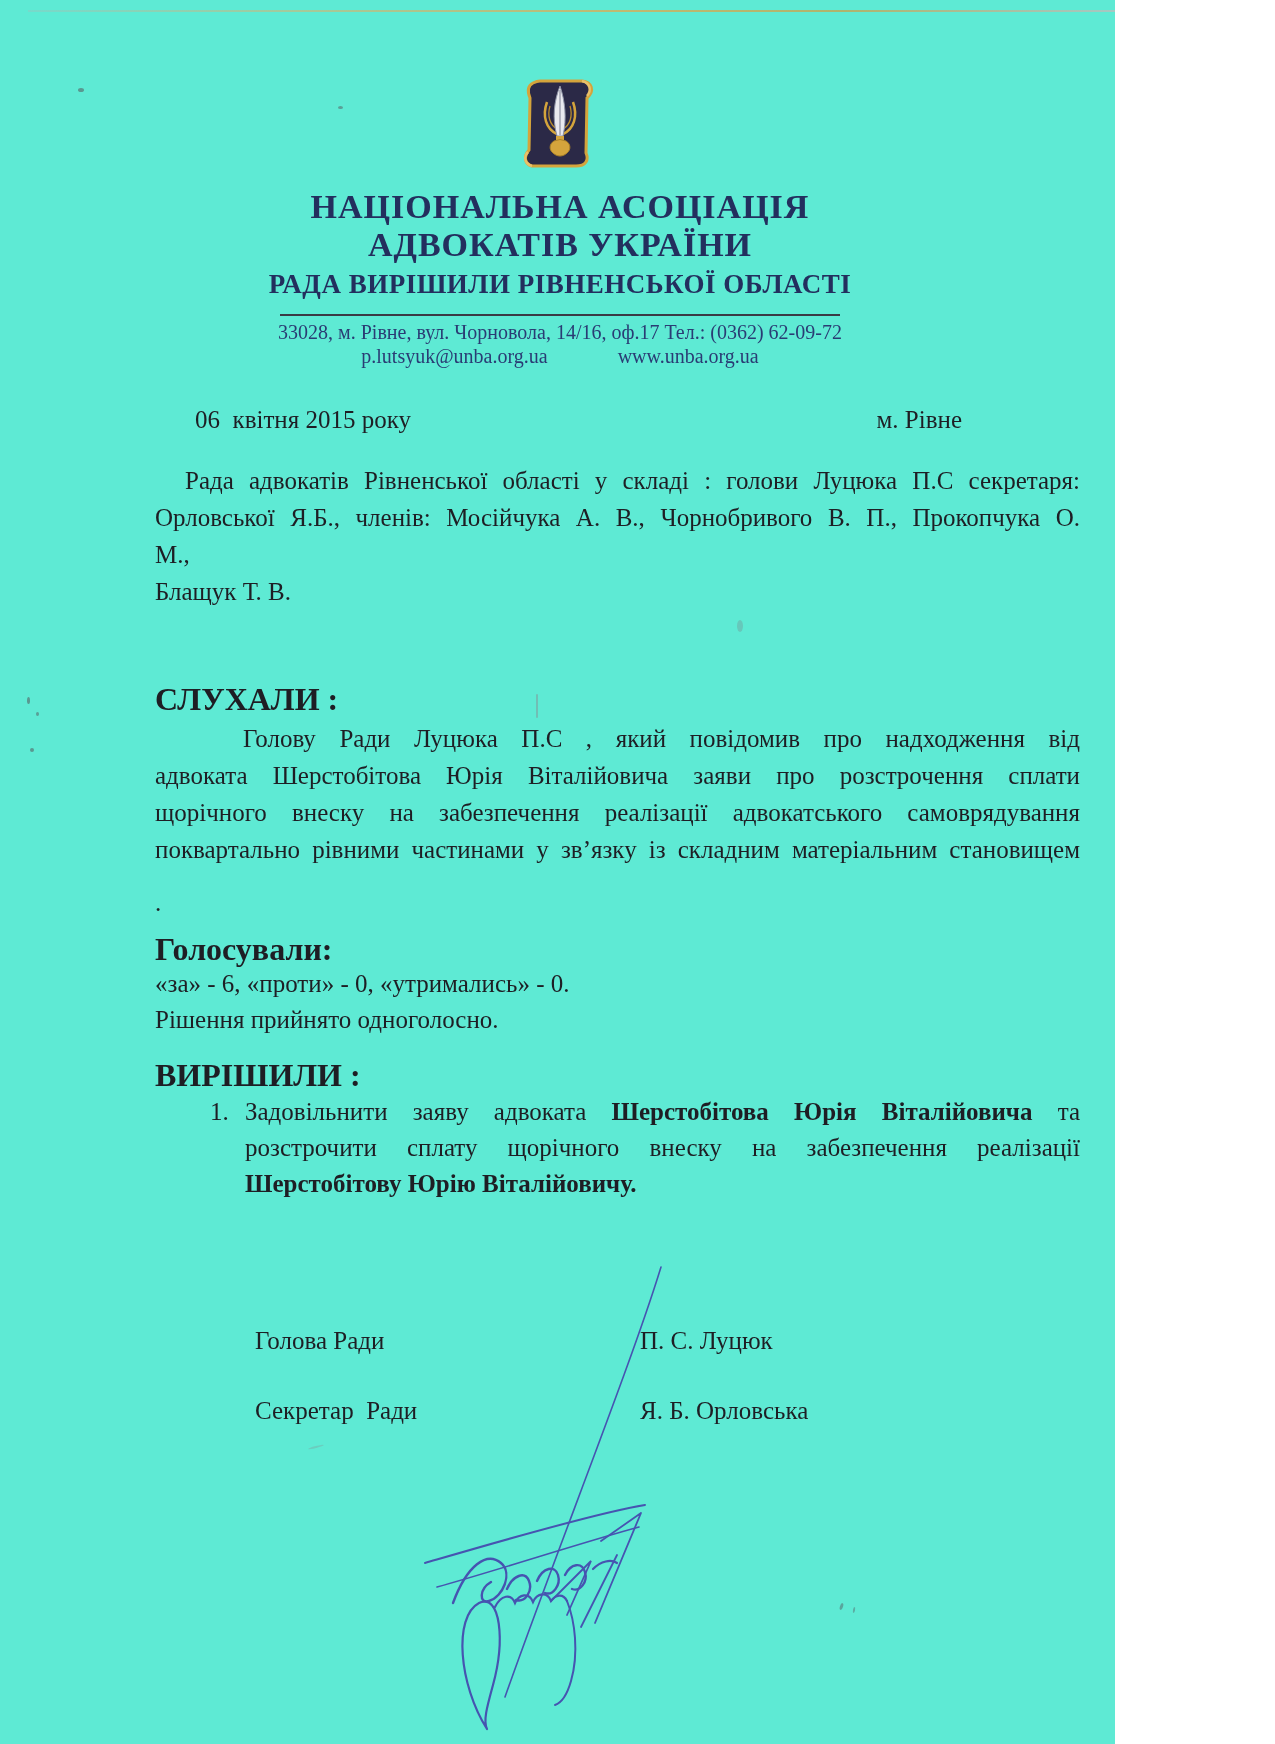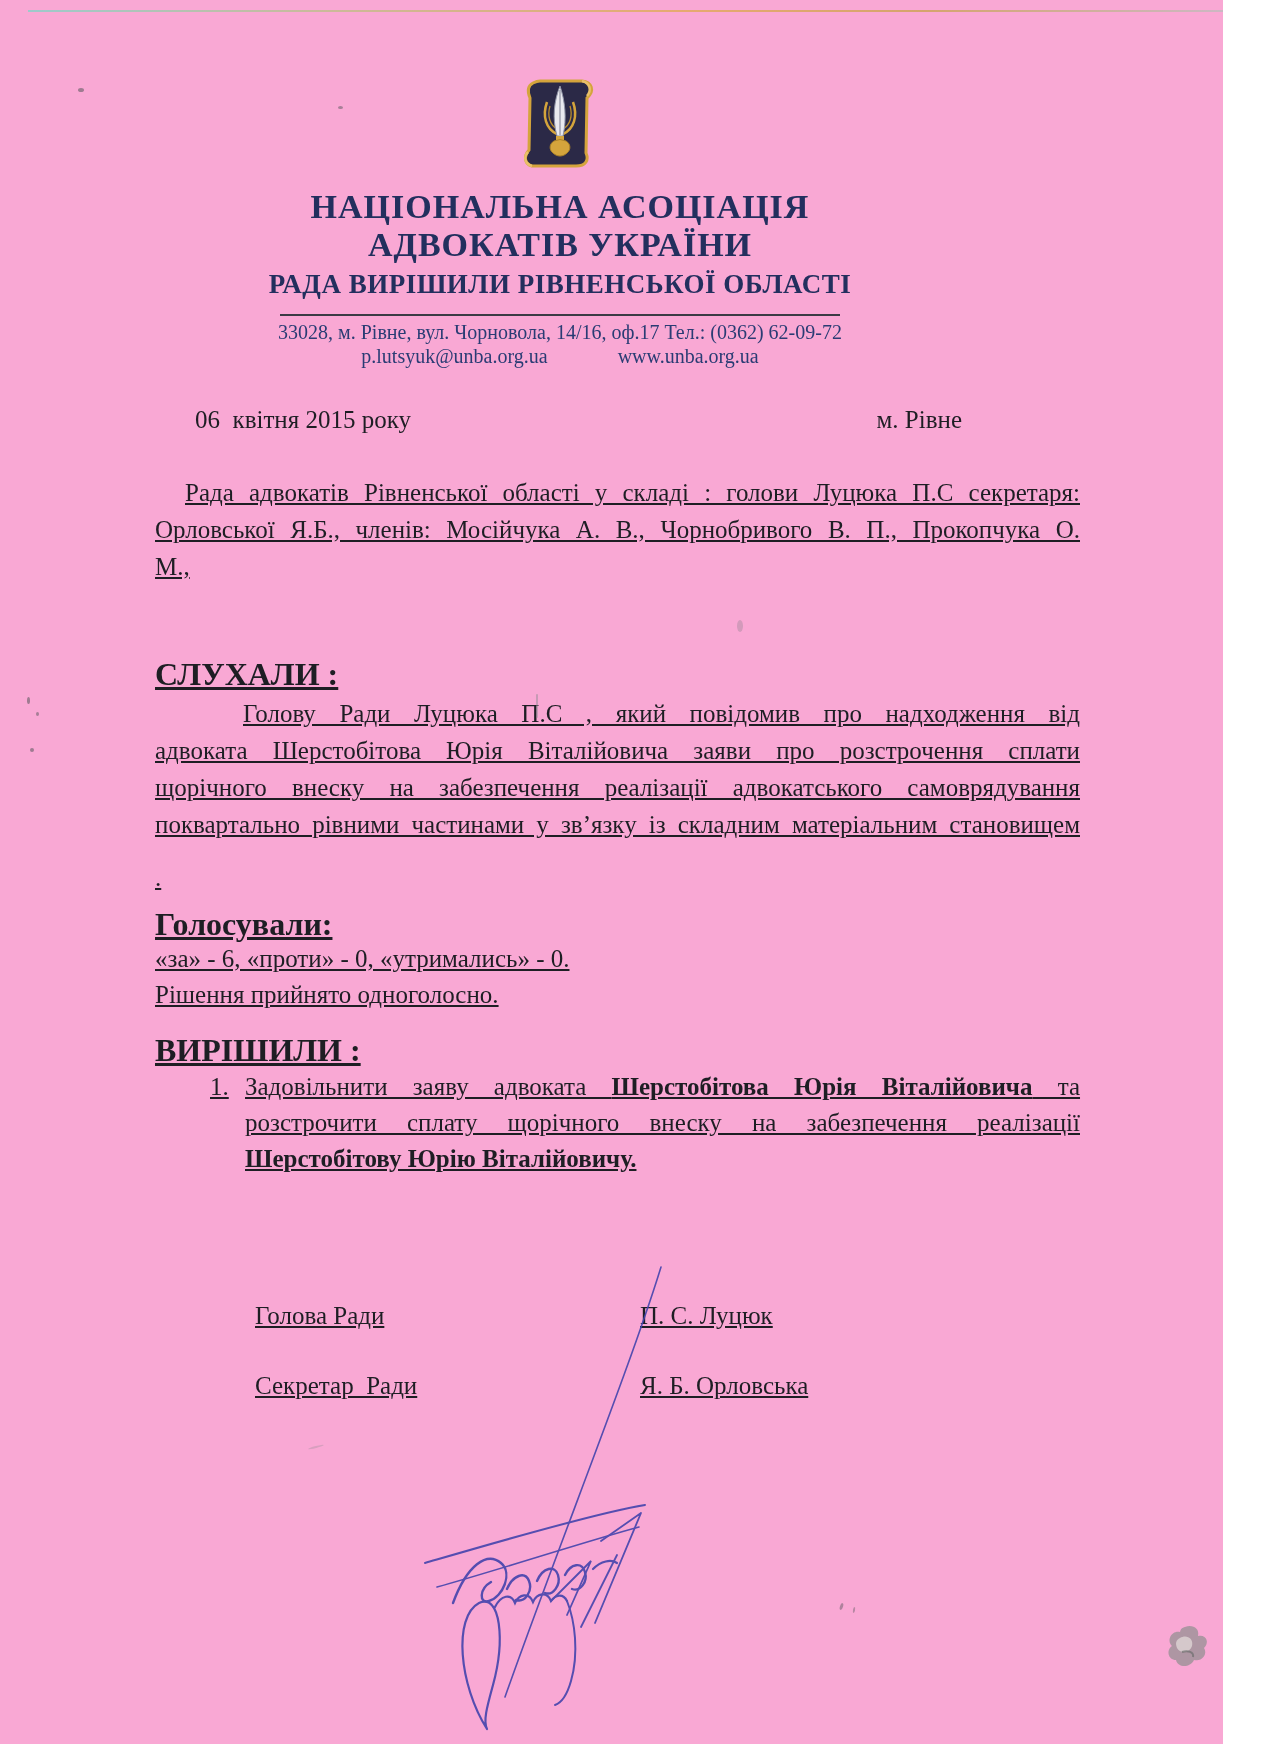--- a/index.html
+++ b/index.html
@@ -1,19 +1,19 @@
 <!DOCTYPE html>
 <html><head>
 <meta charset="utf-8">
 <style>
   html,body{margin:0;padding:0;background:#ffffff;}
   .page{
     position:relative;
-    width:1223px;height:1744px;
-    background:#f9a8d4;
+    width:1115px;height:1744px;
+    background:#5eead4;
     overflow:hidden;
     font-family:"Liberation Serif", serif;
     color:#1e1e24;
   }
   .scan-topline{
     position:absolute;left:28px;top:10px;right:0;height:2px;
     background:linear-gradient(90deg,#7fd4c8 0%,#bcbf86 25%,#e0a94e 55%,#c9a24a 75%,#bdbdbd 100%);
     opacity:.75;
   }
   
@@ -35,21 +35,21 @@
   
   .title-block{margin-left:155px;width:925px;text-align:center;margin-top:56px;color:#141418;}
   .dec-title{font-size:27px;line-height:34px;font-weight:700;letter-spacing:6px;}
   .dec-sub{font-size:26px;line-height:34px;font-weight:700;letter-spacing:5px;word-spacing:8px;}
   
   .date-row{margin-left:155px;width:925px;margin-top:36px;display:flex;justify-content:space-between;
     font-size:25px;line-height:32px;align-items:center;}
   .date{margin-left:40px;white-space:pre-wrap;}
   .city{margin-right:118px;}
   
-  .content{margin-left:155px;width:925px;margin-top:38px;font-size:25px;text-decoration:underline;}
+  .content{margin-left:155px;width:925px;margin-top:26px;font-size:25px;}
   .bl{line-height:37px;}
   .jl{text-align:justify;text-align-last:justify;}
   .ind30{display:inline-block;width:30px;}
   .ind88{display:inline-block;width:88px;}
   .sec-head{font-size:32px;line-height:34px;font-weight:700;}
   .heard-head{margin-top:72px;}
   .heard-lines{margin-top:4px;}
   .lone-dot{line-height:30px;margin-top:20px;}
   .vote-head{margin-top:14px;}
   .vote-line{line-height:36px;}
@@ -107,20 +107,21 @@
   <div class="date-row">
     <span class="date">06  квітня 2015 року</span>
     <span class="city">м. Рівне</span>
   </div>
 
   <div class="content">
 
     <div class="bl jl"><span class="ind30"></span><span>Рада адвокатів Рівненської області у складі : голови Луцюка П.С секретаря:</span></div>
     <div class="bl jl">Орловської Я.Б., членів: Мосійчука А. В., Чорнобривого В. П.,  Прокопчука О.</div>
     <div class="bl">М.,</div>
+    <div class="bl">Блащук Т. В.</div>
 
     <div class="sec-head heard-head">СЛУХАЛИ :</div>
     <div class="heard-lines">
       <div class="bl jl"><span class="ind88"></span><span>Голову Ради  Луцюка П.С , який повідомив про надходження від</span></div>
       <div class="bl jl">адвоката Шерстобітова Юрія Віталійовича заяви про розстрочення сплати</div>
       <div class="bl jl">щорічного внеску на забезпечення реалізації адвокатського самоврядування</div>
       <div class="bl jl">поквартально рівними частинами у зв’язку із складним матеріальним становищем</div>
       <div class="lone-dot">.</div>
     </div>
 

